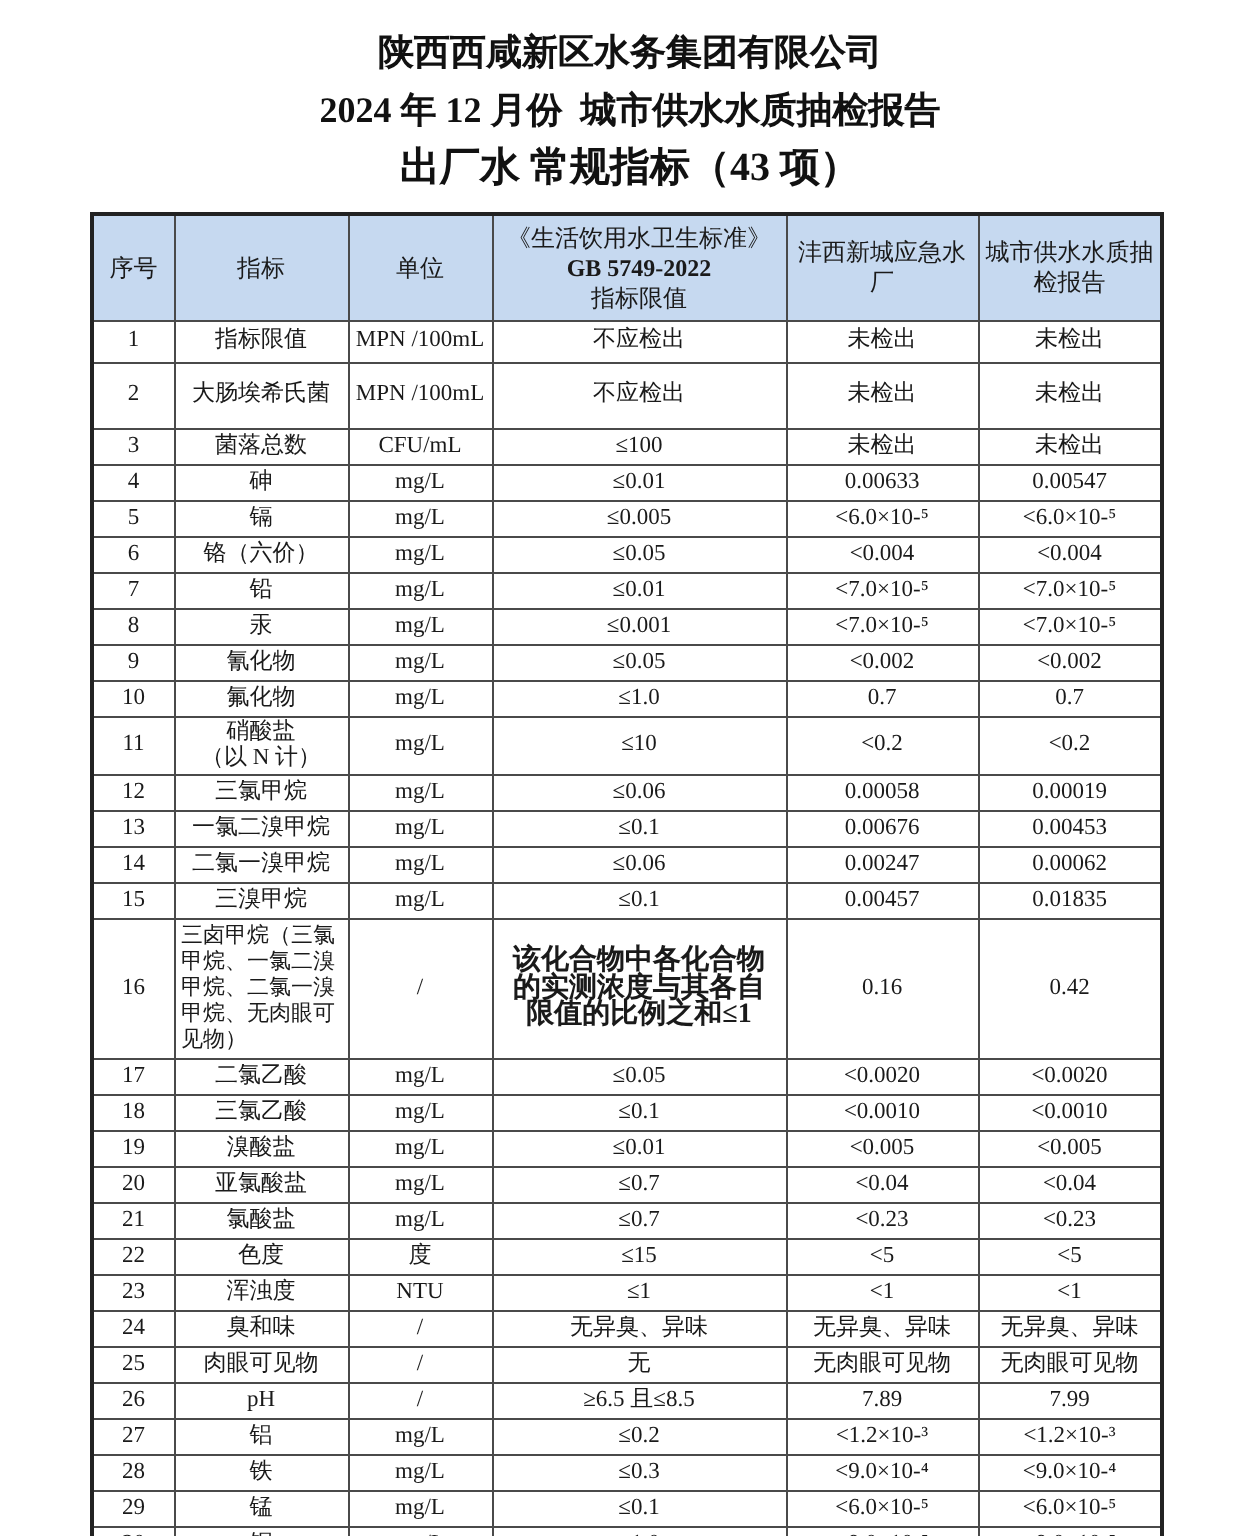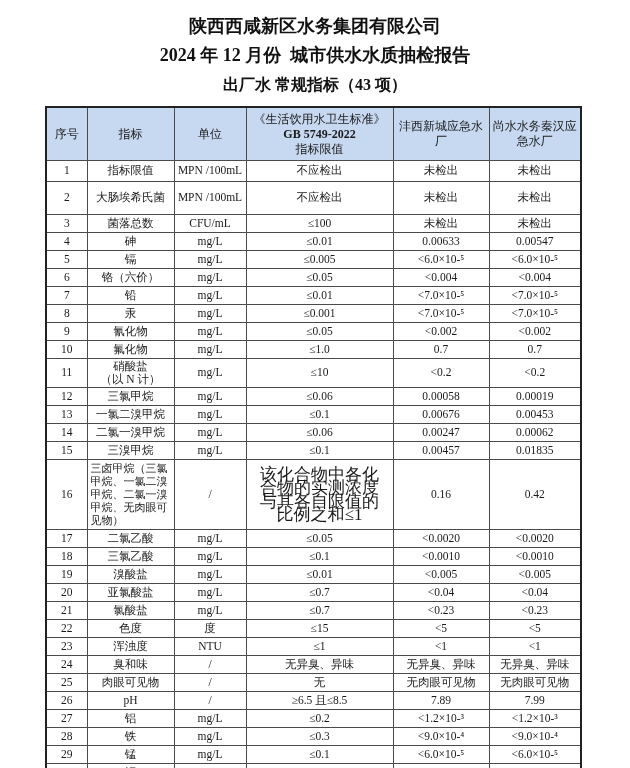--- a/index.html
+++ b/index.html
@@ -6,21 +6,21 @@
   .page{
     width:630px;height:768px;background:#ffffff;overflow:hidden;
     font-family:"Liberation Serif","DejaVu Serif",serif;color:#1a1a1a;
     box-sizing:border-box;
   }
   .titles{text-align:center;padding-top:12px;}
   .titles div{
     font-weight:bold;font-size:18px;line-height:29px;
     white-space:pre-wrap;color:#111;
   }
-  .titles .sub{font-size:16px;}
+  .titles .sub{font-size:20px;}
   table{
     border-collapse:collapse;table-layout:fixed;
     margin:7px 0 0 45px;width:535px;
     border:2px solid #222;
   }
   th,td{
     border:1px solid #4a4a4a;
     text-align:center;vertical-align:middle;
     font-size:11.5px;line-height:13.5px;
     padding:1px 2px;overflow:hidden;
@@ -32,21 +32,21 @@
   }
   thead th b{font-weight:bold;}
   tbody tr{height:18px;}
   tbody tr:nth-child(1){height:21px;}
   tbody tr:nth-child(2){height:33px;}
   tbody tr:nth-child(11) td:nth-child(2){white-space:pre-line;line-height:13px;}
   tbody tr:nth-child(16) td:nth-child(2){
     text-align:left;padding:2px 3px;font-size:11px;line-height:13px;
   }
   tbody tr:nth-child(16) td:nth-child(4){
-    font-size:17px;line-height:13.5px;padding:2px 10px;
+    font-size:14px;line-height:13.5px;padding:2px 10px;font-weight:bold;
   }
   col.c-no{width:41px;}
   col.c-ind{width:87px;}
   col.c-unit{width:72px;}
   col.c-lim{width:147px;}
   col.c-p1{width:96px;}
   col.c-p2{width:92px;}
 </style>
 </head>
 <body>
@@ -68,21 +68,21 @@
         <col class="c-p1">
         <col class="c-p2">
     </colgroup>
     <thead>
       <tr>
         <th>序号</th>
         <th>指标</th>
         <th>单位</th>
         <th><span>《生活饮用水卫生标准》</span><b>GB 5749-2022</b><br><span>指标限值</span></th>
         <th>沣西新城应急水厂</th>
-        <th>尚水水务秦汉应急水厂</th>
+        <th>城市供水水质抽检报告</th>
       </tr>
     </thead>
     <tbody>
         <tr>
           <td>1</td>
           <td>指标限值</td>
           <td>MPN /100mL</td>
           <td>不应检出</td>
           <td>未检出</td>
           <td>未检出</td>

